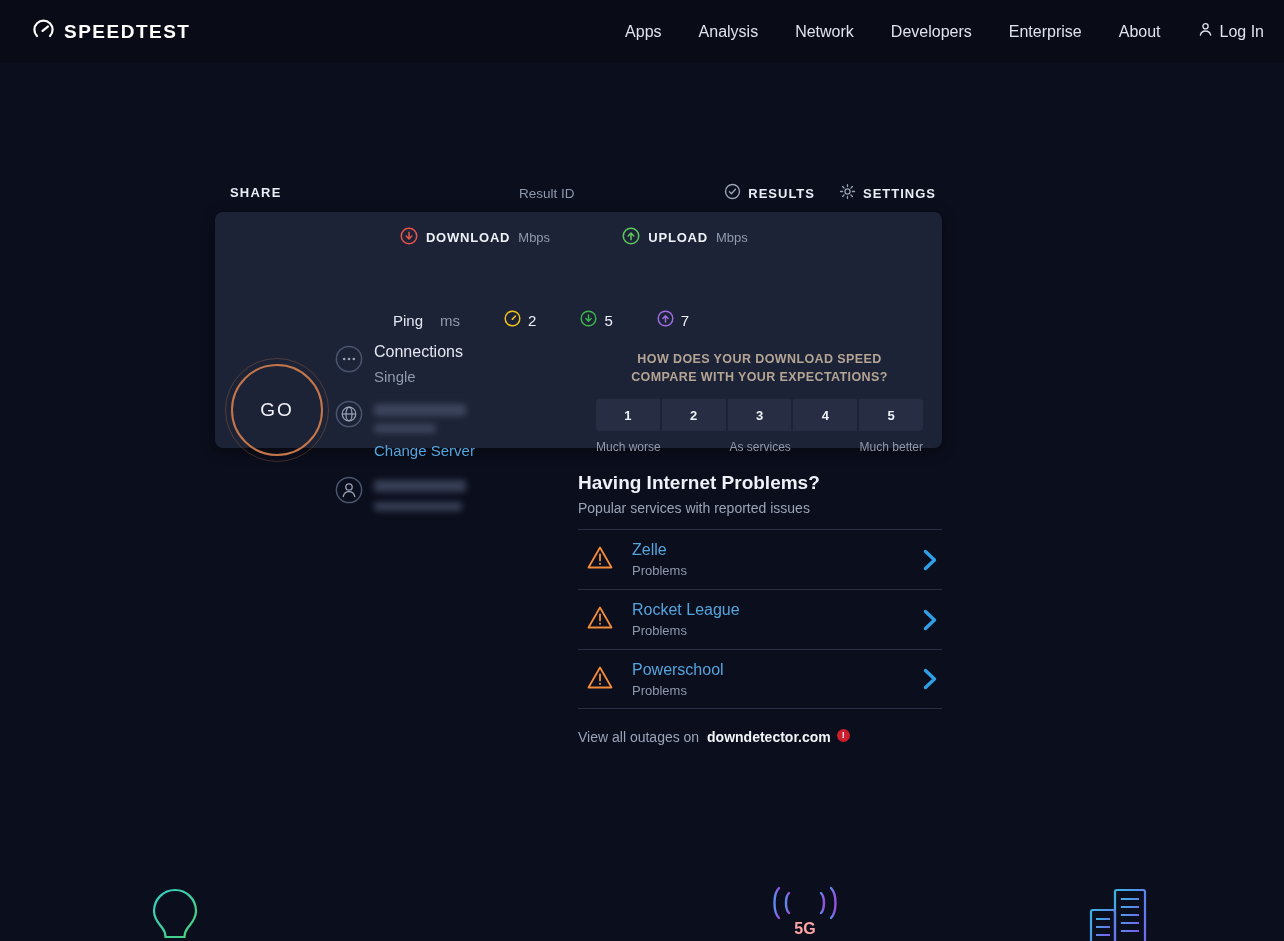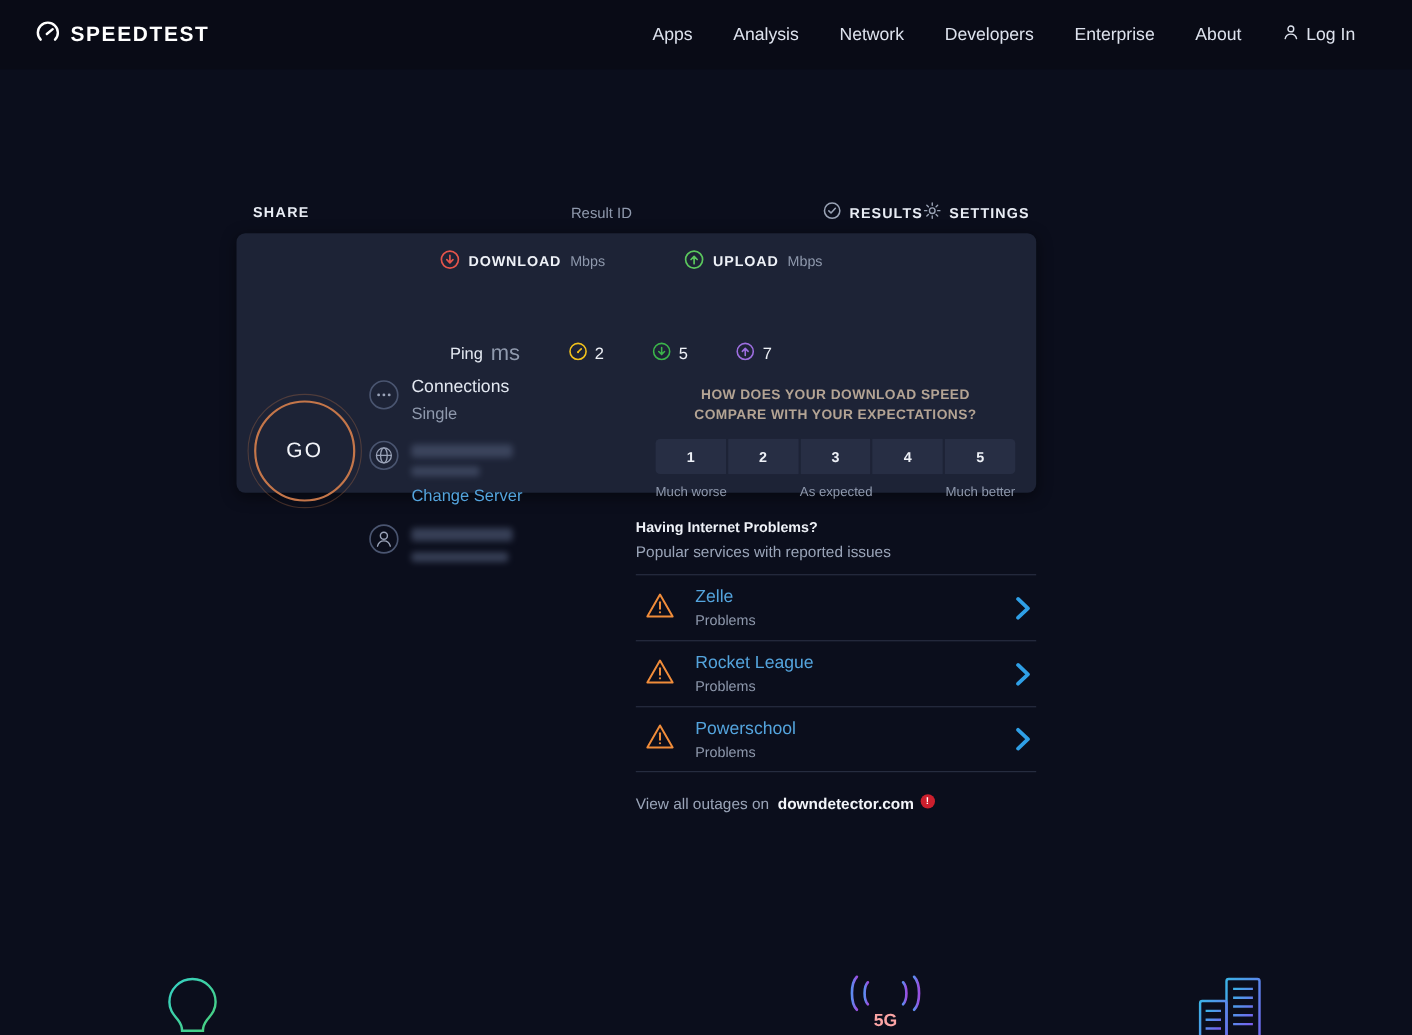--- a/index.html
+++ b/index.html
@@ -5,60 +5,60 @@
   * { box-sizing: border-box; margin: 0; padding: 0; }
   html, body {
     width: 1284px; height: 941px; margin: 0; overflow: hidden;
     background: var(--page-bg, #0b0e1c);
     font-family: "Liberation Sans", sans-serif;
     color: var(--text-primary, #eef1f7);
   }
   
   .nav {
     height: 63px; display: flex; align-items: center; justify-content: space-between;
-    padding: 0 52px 0 32px; background: var(--nav-bg, #090b16);
+    padding: 0 20px 0 32px; background: var(--nav-bg, #090b16);
   }
   .logo { display: flex; align-items: center; gap: 9px; cursor: pointer; }
   .logo-text { font-size: 19px; font-weight: 700; letter-spacing: 1.5px; color: #fff; }
   .nav-links { display: flex; align-items: center; gap: 37px; }
   .nav-links a {
     color: #dee3ee; text-decoration: none; font-size: 16px; cursor: pointer;
   }
   .login-link { display: inline-flex; align-items: center; gap: 7px; }
   
   .content { position: absolute; left: 215px; top: 183px; width: 727px; }
   .toolbar { position: relative; height: 20px; }
   .share-btn {
     position: absolute; left: 15px; top: 2px; font-size: 13px; font-weight: 700;
     letter-spacing: 1.2px; color: #e9edf5; cursor: pointer;
   }
   .result-id { position: absolute; left: 304px; top: 3px; font-size: 13.5px; color: var(--text-grey, #8f99ad); }
-  .toolbar-right { position: absolute; right: 6px; top: 0; display: flex; }
+  .toolbar-right { position: absolute; right: 6px; top: 0; display: flex; gap: 24px; }
   .tb-btn {
     display: inline-flex; align-items: center; gap: 7px; background: none; border: none;
     color: #e9edf5; font-size: 13px; font-weight: 700; letter-spacing: 1px;
     font-family: inherit; cursor: pointer;
   }
   
   .card {
     position: relative; margin-top: 9px; width: 727px; height: 236px;
     background: var(--card-bg, #1d2336); border-radius: 8px;
     box-shadow: 0 3px 14px rgba(0,0,0,.45);
   }
   .speed-block { position: absolute; top: 12px; width: 200px; text-align: center; }
   .speed-block.dl { left: 160px; }
   .speed-block.ul { left: 370px; }
   .speed-label { display: flex; align-items: baseline; justify-content: center; gap: 8px; }
   .speed-label svg { position: relative; top: 3px; }
   .speed-name { font-size: 13px; font-weight: 700; letter-spacing: .8px; color: #eef1f7; }
   .speed-unit { font-size: 13px; color: var(--text-grey, #8f99ad); }
   .speed-value { margin-top: 5px; font-size: 45px; font-weight: 300; color: #f2f4f9; letter-spacing: 0; }
-  .ping-row { position: absolute; left: 194px; top: 98px; display: flex; align-items: center; }
+  .ping-row { position: absolute; left: 178px; top: 98px; display: flex; align-items: center; }
   .ping-label { font-size: 15px; color: #e3e8f1; }
-  .ping-unit { font-size: 20px; color: var(--text-grey, #8f99ad); margin-left: 7px; }
+  .ping-unit { font-size: 15px; color: var(--text-grey, #8f99ad); margin-left: 17px; }
   .ping-item { display: inline-flex; align-items: center; gap: 7px; margin-left: 44px; }
   .ping-item:first-of-type { margin-left: 37px; }
   .ping-value { font-size: 15px; color: #eef1f7; }
   .go-btn {
     position: absolute; left: 16px; top: 152px; width: 92px; height: 92px;
     border-radius: 50%; border: 2px solid var(--go-ring, #c4764a);
     background: transparent; color: #f2f4f9; font-size: 19px; font-weight: 400;
     letter-spacing: 2px; font-family: inherit; cursor: pointer;
   }
   .go-btn::after {
@@ -89,21 +89,21 @@
   .survey-buttons { margin-top: 13px; display: flex; gap: 2px; }
   .survey-buttons button {
     flex: 1; height: 32px; border: none; background: var(--button-bg, #272e44);
     color: #eef1f7; font-size: 13px; font-weight: 700; font-family: inherit; cursor: pointer;
   }
   .survey-buttons button:first-child { border-radius: 4px 0 0 4px; }
   .survey-buttons button:last-child { border-radius: 0 4px 4px 0; }
   .survey-labels { margin-top: 9px; display: flex; justify-content: space-between; font-size: 12px; color: var(--text-grey, #8f99ad); }
   
   .problems { margin-left: 363px; width: 364px; margin-top: 24px; }
-  .problems h3 { font-size: 13px; font-weight: 700; color: #eef1f7; }
+  .problems h3 { font-size: 19px; font-weight: 700; color: #eef1f7; }
   .problems-sub { margin-top: 6px; font-size: 14px; color: #9aa4b8; }
   .service-list { margin-top: 13px; }
   .service-row {
     display: flex; align-items: center; height: 60px; padding: 0 4px 0 8px;
     border-top: 1px solid var(--divider, #2a3044); cursor: pointer;
   }
   .service-row:last-child { border-bottom: 1px solid var(--divider, #2a3044); }
   .service-text { margin-left: 18px; }
   .service-name { font-size: 16px; color: var(--accent-blue, #54a4dd); text-decoration: none; cursor: pointer; }
   .service-status { margin-top: 4px; font-size: 13px; color: var(--text-grey, #8f99ad); }
@@ -293,21 +293,21 @@
       <div class="survey-q">HOW DOES YOUR DOWNLOAD SPEED COMPARE WITH YOUR EXPECTATIONS?</div>
       <div class="survey-buttons">
         <button>1</button>
         <button>2</button>
         <button>3</button>
         <button>4</button>
         <button>5</button>
       </div>
       <div class="survey-labels">
         <span>Much worse</span>
-        <span>As expected</span>
+        <span>As services</span>
         <span>Much better</span>
       </div>
     </div>
   </div>
 
   <section class="problems">
     <h3>Having Internet Problems?</h3>
     <p class="problems-sub">Popular services with reported issues</p>
     <div class="service-list">
 

